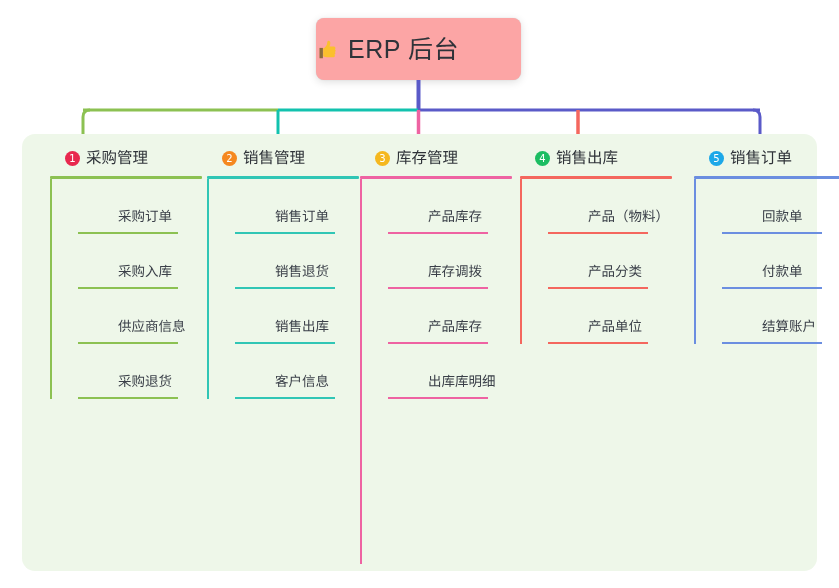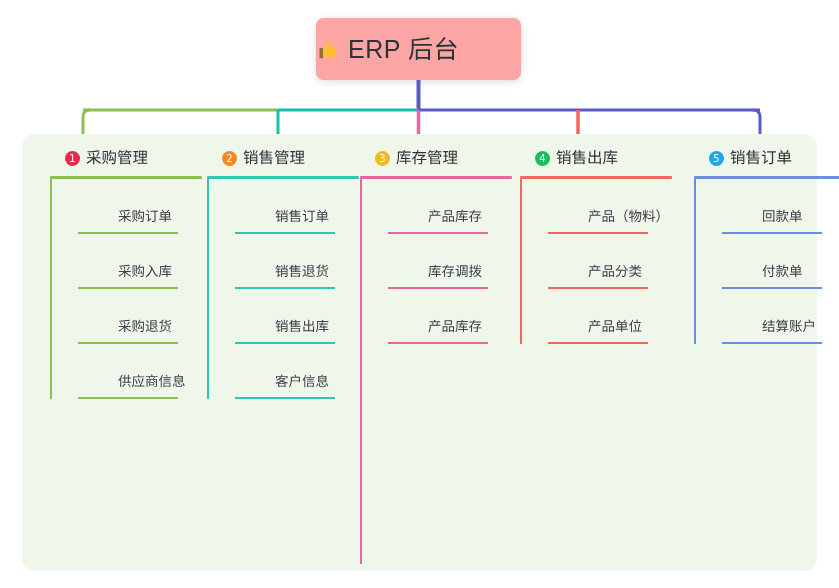--- a/index.html
+++ b/index.html
@@ -190,27 +190,27 @@
       <div class="spine" style="background: rgb(140, 193, 82); height: 220px;"></div>
       <div class="item">
         <span class="item-label">采购订单</span>
         <span class="item-rule" style="background: rgb(140, 193, 82);"></span>
       </div>
       <div class="item">
         <span class="item-label">采购入库</span>
         <span class="item-rule" style="background: rgb(140, 193, 82);"></span>
       </div>
       <div class="item">
+        <span class="item-label">供应商信息</span>
+        <span class="item-rule" style="background: rgb(140, 193, 82);"></span>
+      </div>
+      <div class="item">
         <span class="item-label">采购退货</span>
         <span class="item-rule" style="background: rgb(140, 193, 82);"></span>
       </div>
-      <div class="item">
-        <span class="item-label">供应商信息</span>
-        <span class="item-rule" style="background: rgb(140, 193, 82);"></span>
-      </div>
     </div>
   </div>
 
   <div class="column" style="left:185px;">
     <div class="col-head">
       <span class="badge" style="background: rgb(245, 136, 31);">2</span>
       <span class="col-title">销售管理</span>
     </div>
     <div class="col-rule" style="background: rgb(48, 198, 181);"></div>
     <div class="items">
@@ -247,20 +247,24 @@
         <span class="item-rule" style="background: rgb(238, 99, 162);"></span>
       </div>
       <div class="item">
         <span class="item-label">库存调拨</span>
         <span class="item-rule" style="background: rgb(238, 99, 162);"></span>
       </div>
       <div class="item">
         <span class="item-label">产品库存</span>
         <span class="item-rule" style="background: rgb(238, 99, 162);"></span>
       </div>
+      <div class="item">
+        <span class="item-label">出库库明细</span>
+        <span class="item-rule" style="background: rgb(238, 99, 162);"></span>
+      </div>
     </div>
   </div>
 
   <div class="column" style="left:498px;">
     <div class="col-head">
       <span class="badge" style="background: rgb(28, 189, 98);">4</span>
       <span class="col-title">销售出库</span>
     </div>
     <div class="col-rule" style="background: rgb(244, 103, 94);"></div>
     <div class="items">

